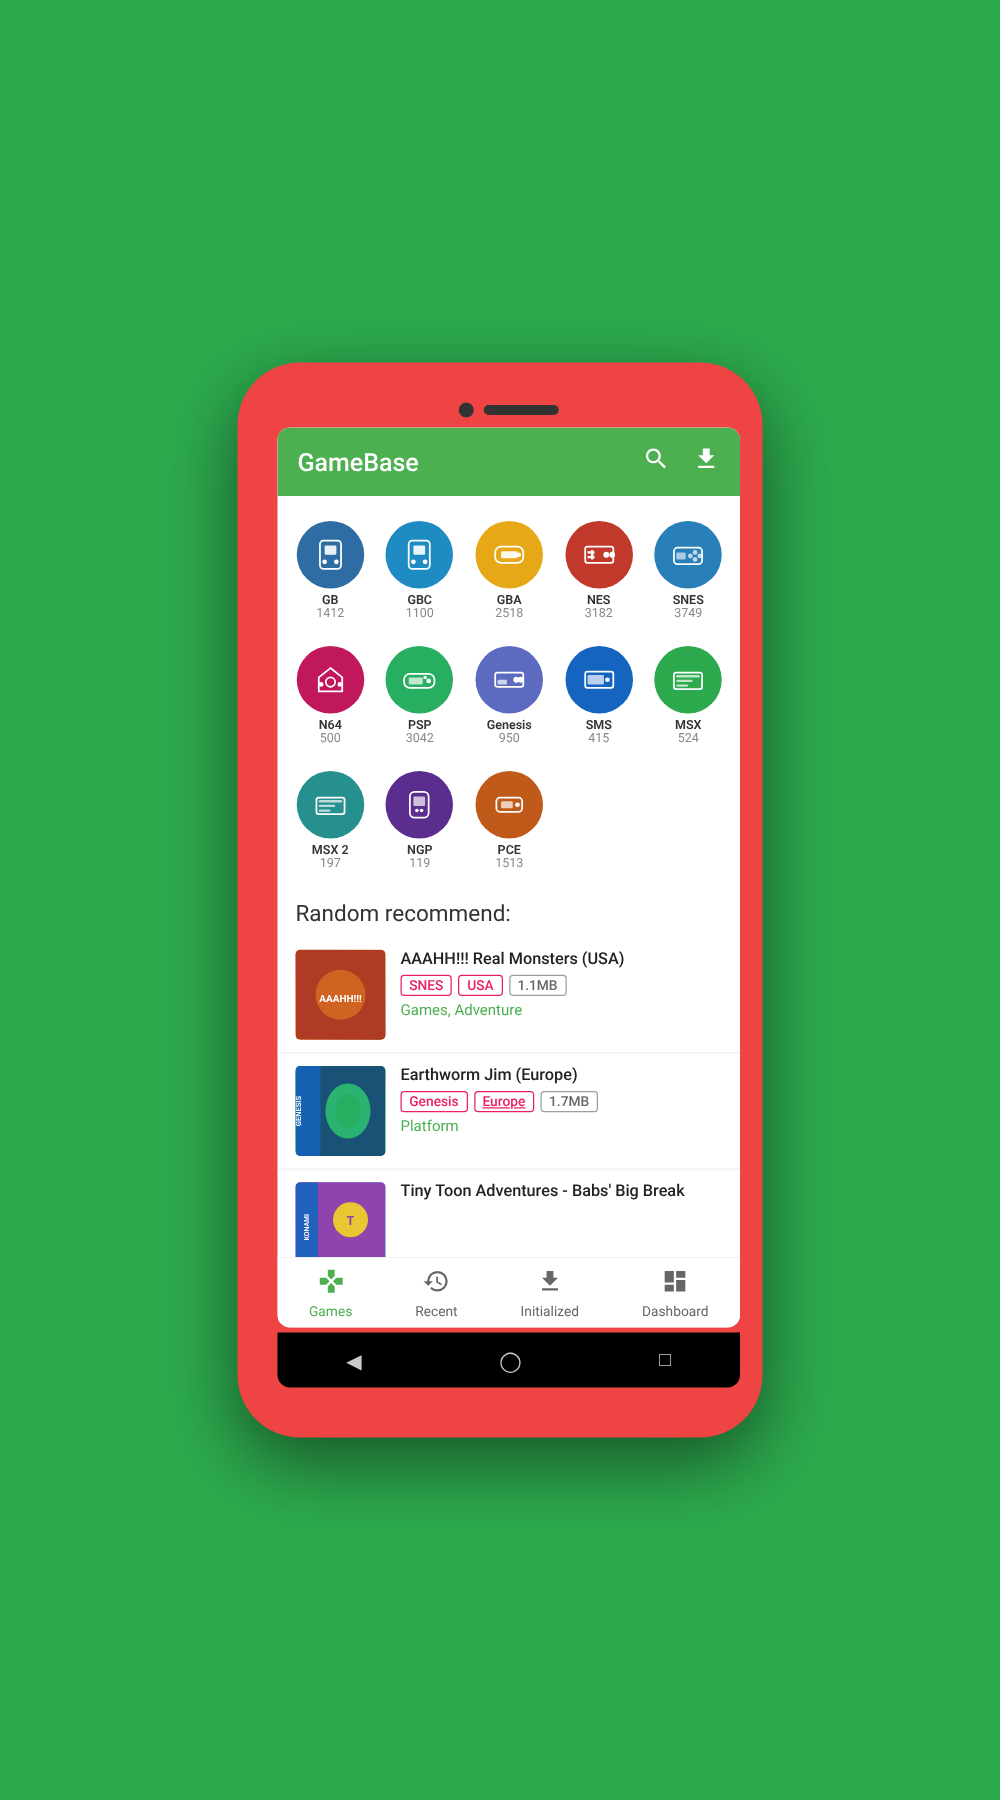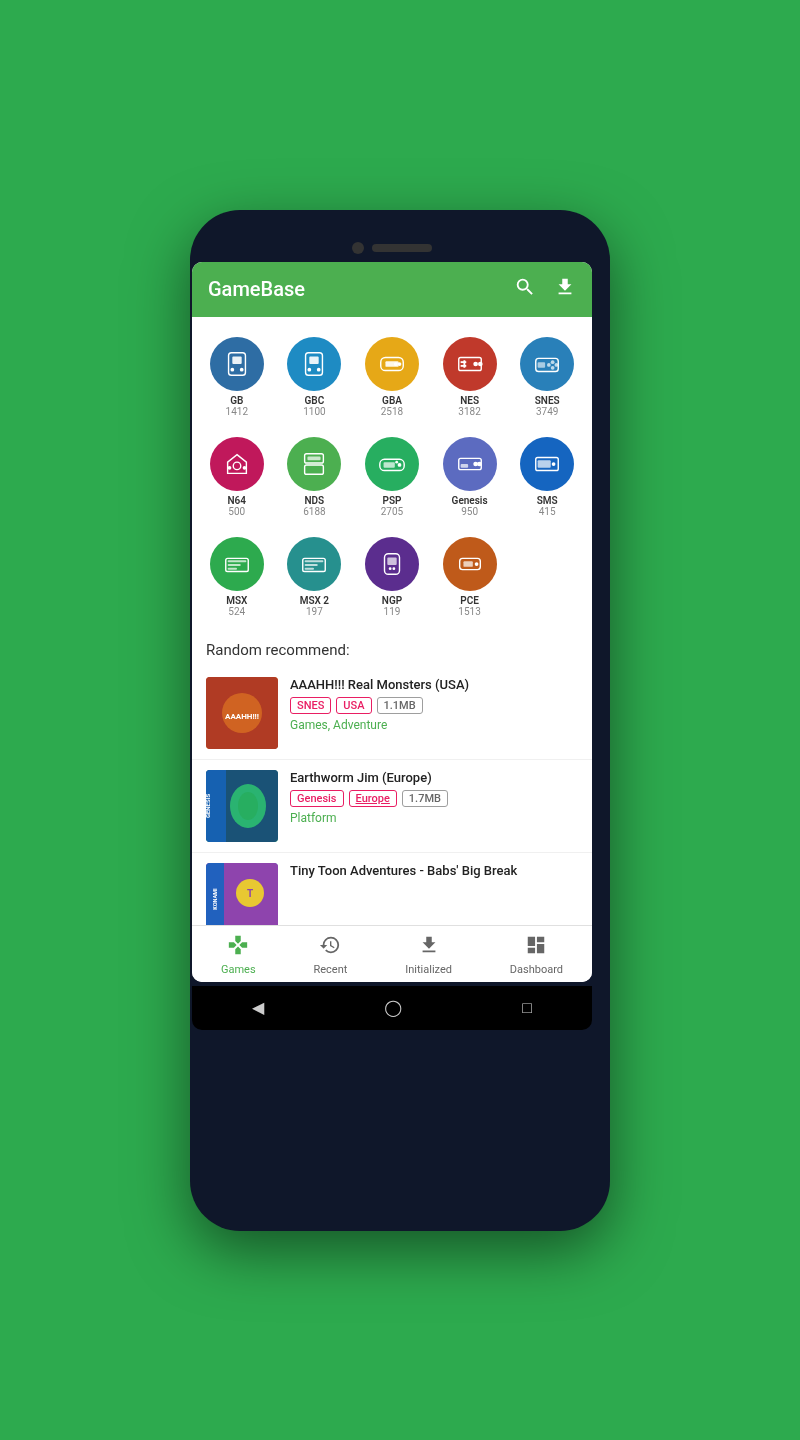--- a/index.html
+++ b/index.html
@@ -6,24 +6,24 @@
     body {
       background-color: #2daa4e;
       display: flex;
       justify-content: center;
       align-items: center;
       min-height: 100vh;
       font-family: 'Roboto', Arial, sans-serif;
     }
     .phone-shell {
       width: 420px;
-      height: 1021px;
-      background: #0f172a;
+      height: 860px;
+      background: #ef4444;
       border-radius: 50px;
-      padding: 30px 18px 20px 2px;
+      padding: 30px 18px 20px 32px;
       position: relative;
       box-shadow: 0 20px 60px rgba(0,0,0,0.5);
     }
     .phone-notch-area {
       display: flex;
       justify-content: center;
       margin-bottom: 8px;
     }
     .phone-camera {
       width: 12px; height: 12px;
@@ -105,21 +105,21 @@
       font-weight: 600;
       color: #333;
       text-align: center;
     }
     .platform-count {
       font-size: 10px;
       color: #888;
       text-align: center;
     }
     .section-title {
-      font-size: 15px;
+      font-size: 18px;
       color: #333;
       padding: 12px 14px 8px 14px;
       font-weight: 400;
     }
     .game-list {
       padding: 0;
     }
     .game-item {
       display: flex;
       align-items: flex-start;
@@ -316,41 +316,30 @@
                 <path d="M16 6 L26 14 L26 26 L6 26 L6 14 Z" stroke="white" stroke-width="1.5" fill="none"></path>
                 <circle cx="16" cy="18" r="4" stroke="white" stroke-width="1.5" fill="none"></circle>
                 <circle cx="8" cy="20" r="2" fill="white"></circle>
                 <circle cx="24" cy="20" r="2" fill="white"></circle>
               </svg>
     </div>
     <span class="platform-name">N64</span>
     <span class="platform-count">500</span>
   </div>
           <div class="platform-item">
-    <div class="platform-circle c-nds">
-      <svg viewBox="0 0 32 32" fill="white" width="28" height="28">
-                <rect x="6" y="5" width="20" height="10" rx="2" stroke="white" stroke-width="1.5" fill="none"></rect>
-                <rect x="6" y="17" width="20" height="10" rx="2" stroke="white" stroke-width="1.5" fill="none"></rect>
-                <rect x="9" y="8" width="14" height="4" rx="1" fill="white" opacity="0.7"></rect>
-              </svg>
-    </div>
-    <span class="platform-name">NDS</span>
-    <span class="platform-count">6188</span>
-  </div>
-          <div class="platform-item">
     <div class="platform-circle c-psp">
       <svg viewBox="0 0 32 32" fill="white" width="28" height="28">
                 <rect x="3" y="11" width="26" height="12" rx="5" stroke="white" stroke-width="1.5" fill="none"></rect>
                 <rect x="7" y="14" width="12" height="6" rx="1" fill="white" opacity="0.7"></rect>
                 <circle cx="24" cy="17" r="2" fill="white"></circle>
                 <circle cx="21" cy="14" r="1.5" fill="white"></circle>
               </svg>
     </div>
     <span class="platform-name">PSP</span>
-    <span class="platform-count">2705</span>
+    <span class="platform-count">3042</span>
   </div>
           <div class="platform-item">
     <div class="platform-circle c-genesis">
       <svg viewBox="0 0 32 32" fill="white" width="28" height="28">
                 <rect x="4" y="10" width="24" height="12" rx="2" stroke="white" stroke-width="1.5" fill="none"></rect>
                 <rect x="6" y="16" width="8" height="4" rx="1" fill="white" opacity="0.7"></rect>
                 <circle cx="22" cy="16" r="2.5" fill="white"></circle>
                 <circle cx="26" cy="16" r="2.5" fill="white"></circle>
               </svg>
     </div>

